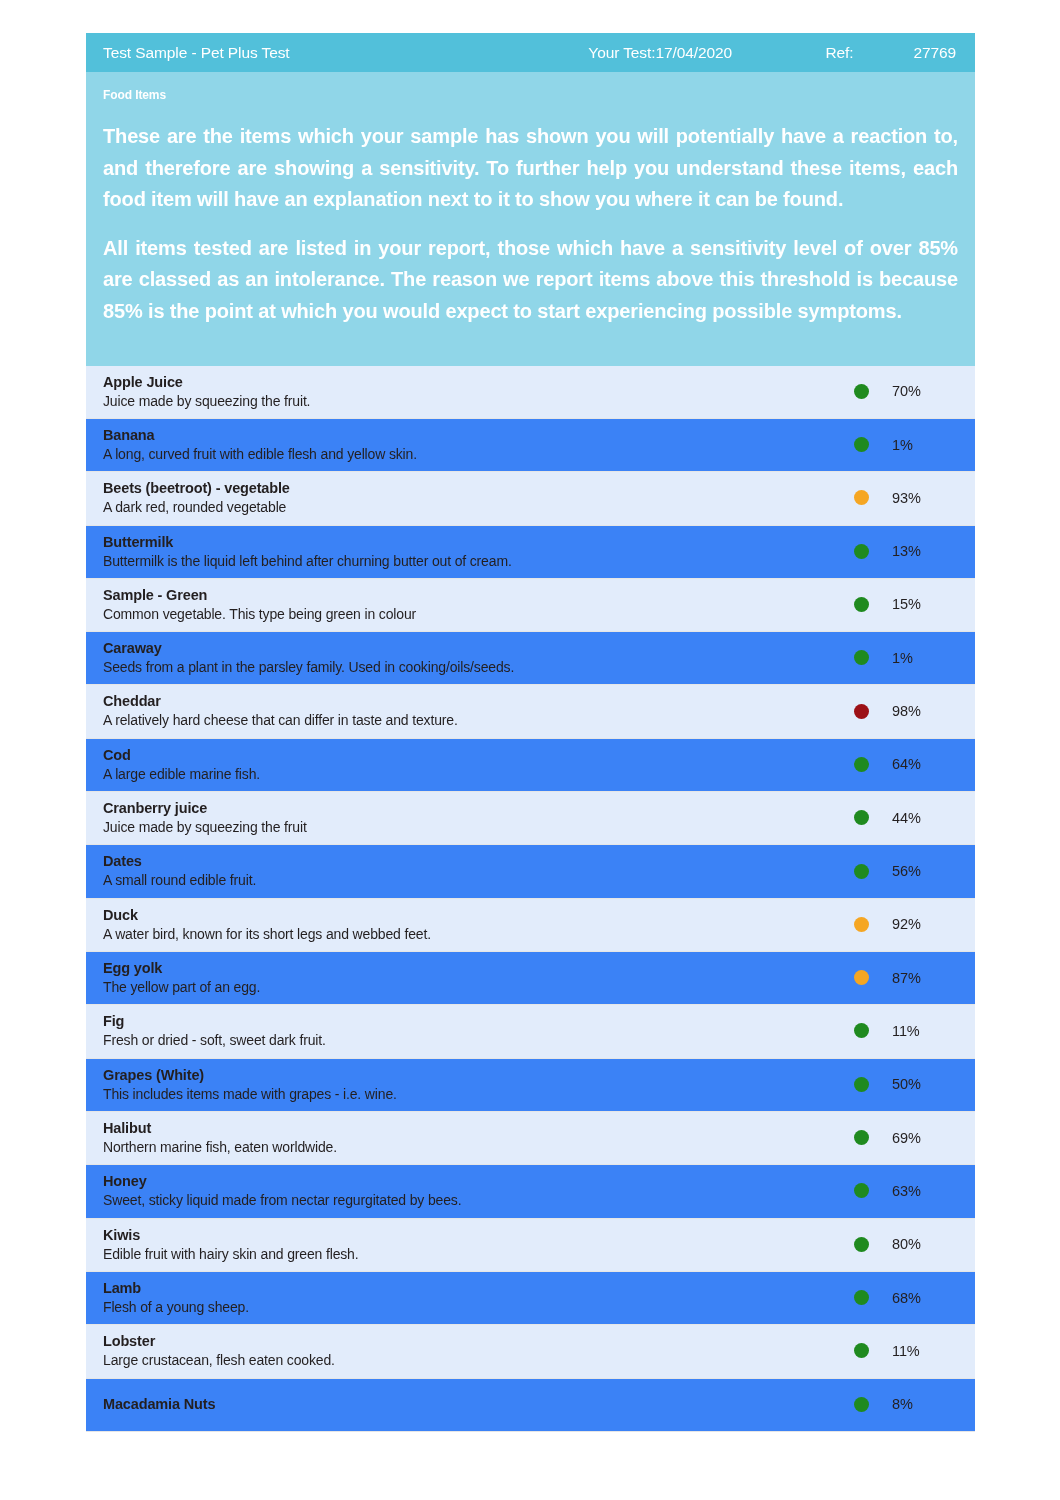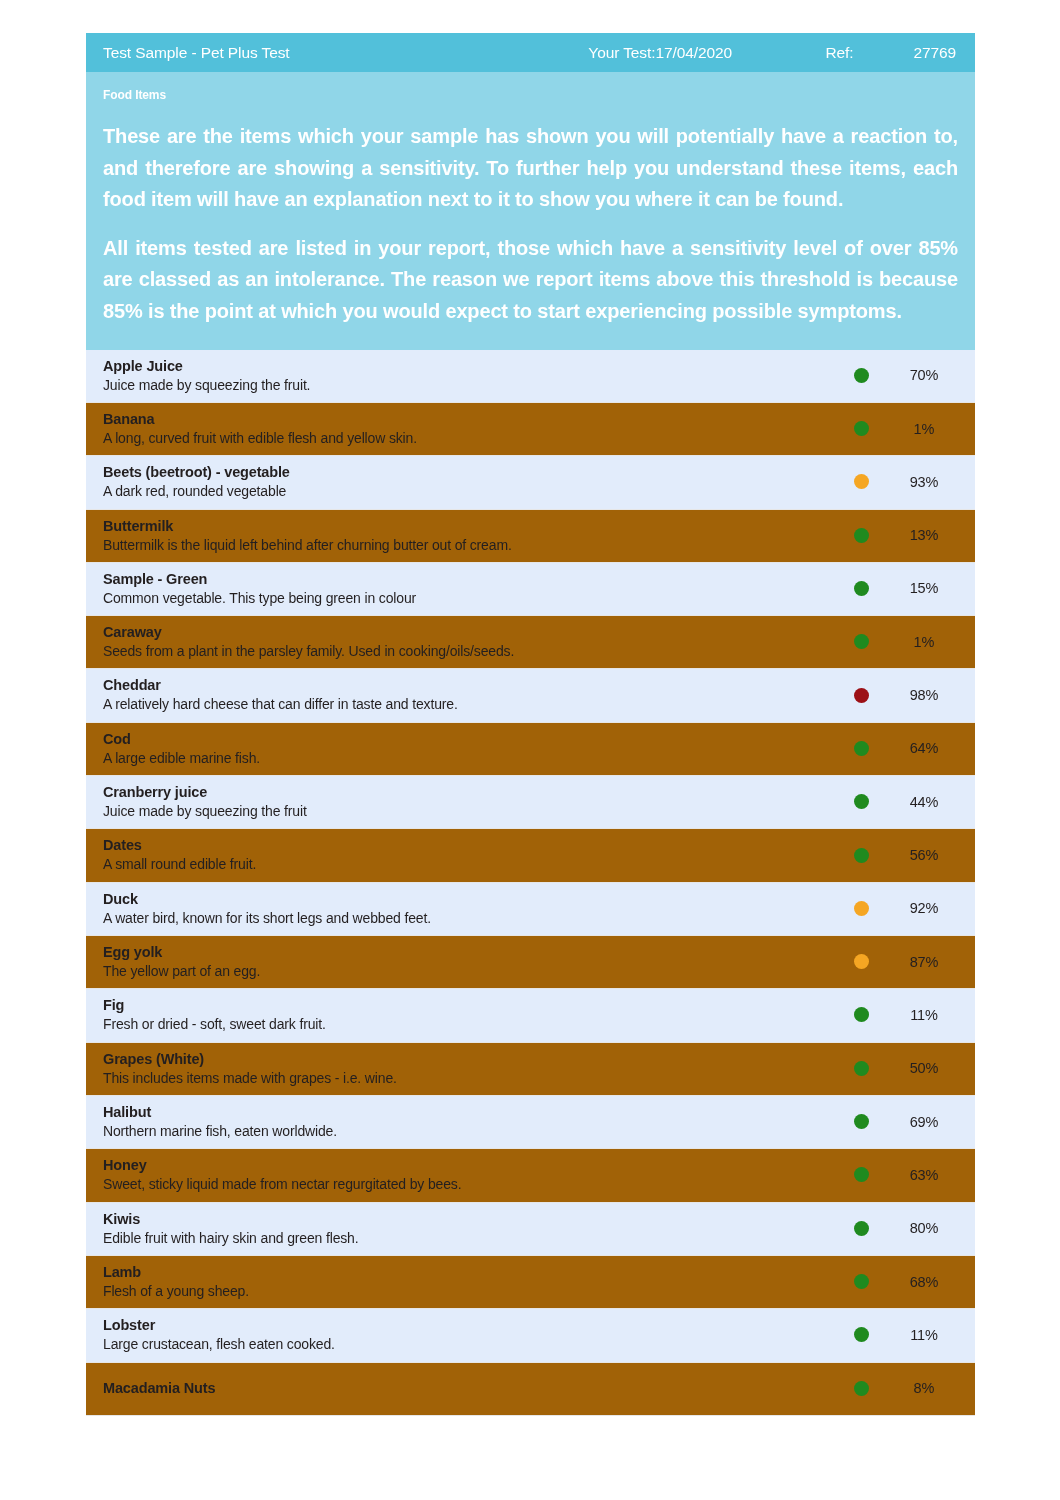--- a/index.html
+++ b/index.html
@@ -50,32 +50,32 @@
     letter-spacing: -0.1px;
   }
   .intro-para {
     font-size: 20px;
     line-height: 1.58;
     text-align: justify;
     font-weight: 700;
     letter-spacing: -0.15px;
     margin-bottom: 17px;
   }
-  .intro-para:last-child { margin-bottom: 0; }
+  .intro-para:last-child { margin-bottom: 16px; }
 
   
   .items-list { width: 100%; }
 
   .item-row {
     display: flex;
     align-items: center;
     min-height: 53px;
     padding: 6px 19px 7px 17px;
     border-bottom: 1px solid #e6e6e6;
-    background: #a16207;
+    background: #3b82f6;
   }
   .item-row.alt { background: #e2ecfb; }
 
   .item-text { flex: 1 1 auto; min-width: 0; }
 
   .item-name {
     font-size: 14.5px;
     font-weight: 700;
     color: #231f20;
     line-height: 1.38;
@@ -102,21 +102,21 @@
     border-radius: 50%;
     display: block;
   }
   .dot.green  { background: #1f8a1f; }
   .dot.amber  { background: #f5a623; }
   .dot.red    { background: #9c1016; }
 
   .item-pct {
     flex: 0 0 auto;
     width: 64px;
-    text-align: center;
+    text-align: left;
     font-size: 14.5px;
     color: #231f20;
     letter-spacing: -0.1px;
   }
 </style>
 </head>
 <body>
 
 <div class="page">
 

